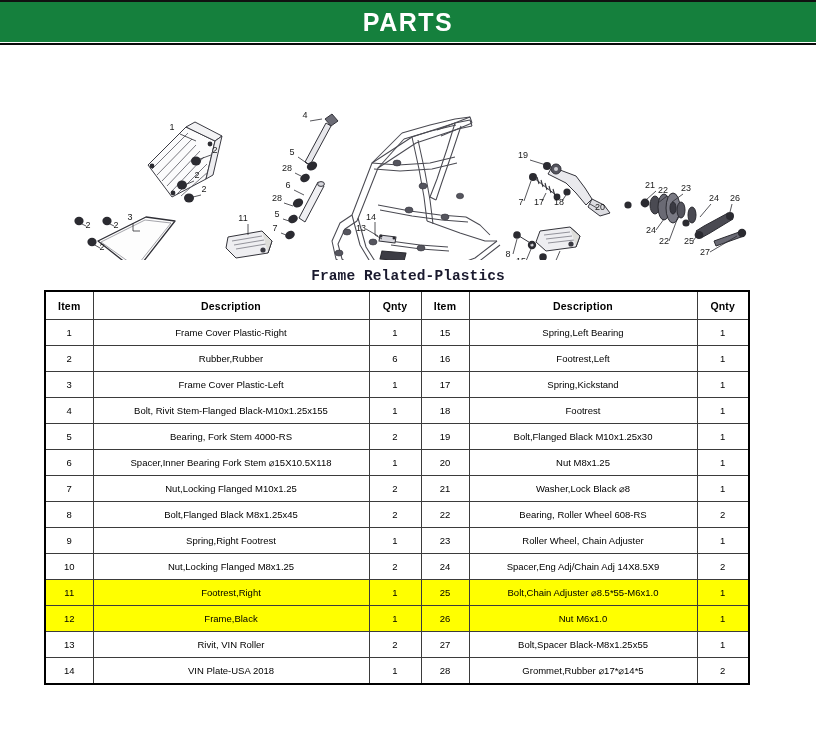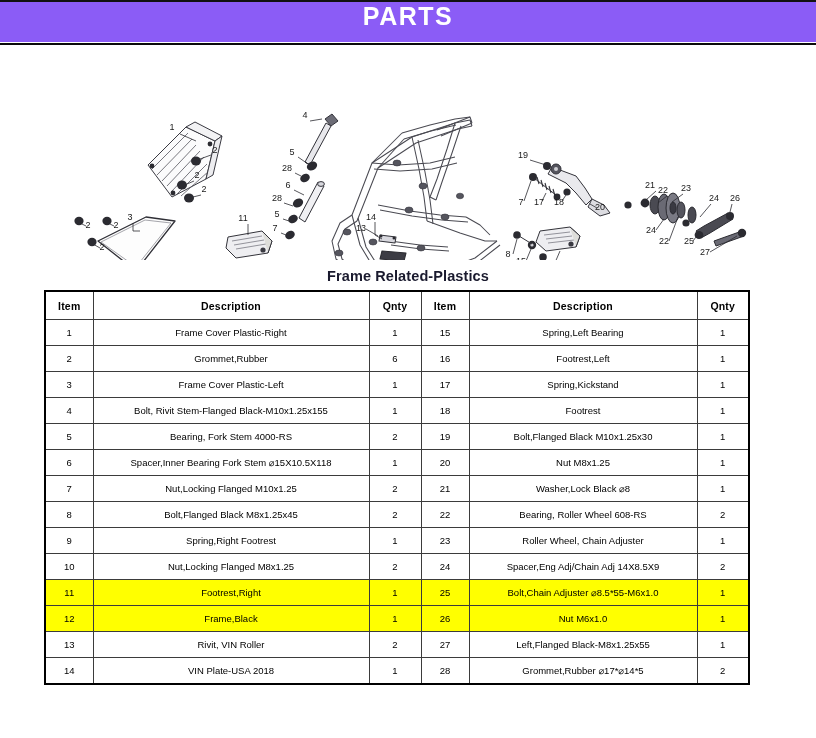--- a/index.html
+++ b/index.html
@@ -12,23 +12,23 @@
     height: 738px;
     font-family: "Liberation Sans", sans-serif;
     position: relative;
     overflow: hidden;
   }
 
   
   .header-bar {
     width: 816px;
     height: 42px;
-    background: #8b5cf6;
+    background: #15803d;
     display: flex;
-    align-items: flex-start;
+    align-items: center;
     justify-content: center;
     box-sizing: border-box;
     border-top: 2px solid #111;
   }
   .header-title {
     color: #ffffff;
     font-size: 25px;
     font-weight: bold;
     letter-spacing: 1.5px;
     font-family: "Liberation Sans", sans-serif;
@@ -57,21 +57,21 @@
   .table-section {
     position: relative;
     width: 816px;
     padding-top: 8px;
   }
   .table-title {
     text-align: center;
     font-size: 14.5px;
     font-weight: bold;
     color: #1a1a2e;
-    font-family: Liberation Sans, sans-serif;
+    font-family: Liberation Mono, monospace;
     margin: 0 0 6px 0;
     letter-spacing: 0.1px;
   }
   .table-wrap {
     width: 728px;
     margin: 0 auto;
     position: relative;
   }
   table.parts-table {
     border-collapse: collapse;
@@ -414,21 +414,21 @@
           <tr>
             <td class="num">1</td>
             <td class="desc">Frame Cover Plastic-Right</td>
             <td class="qty">1</td>
             <td class="num">15</td>
             <td class="desc">Spring,Left Bearing</td>
             <td class="qty">1</td>
           </tr>
           <tr>
             <td class="num">2</td>
-            <td class="desc">Grommet,Rubber</td>
+            <td class="desc">Rubber,Rubber</td>
             <td class="qty">6</td>
             <td class="num">16</td>
             <td class="desc">Footrest,Left</td>
             <td class="qty">1</td>
           </tr>
           <tr>
             <td class="num">3</td>
             <td class="desc">Frame Cover Plastic-Left</td>
             <td class="qty">1</td>
             <td class="num">17</td>
@@ -505,21 +505,21 @@
             <td class="qty">1</td>
             <td class="num">26</td>
             <td class="desc">Nut M6x1.0</td>
             <td class="qty">1</td>
           </tr>
           <tr>
             <td class="num">13</td>
             <td class="desc">Rivit, VIN Roller</td>
             <td class="qty">2</td>
             <td class="num">27</td>
-            <td class="desc">Left,Flanged Black-M8x1.25x55</td>
+            <td class="desc">Bolt,Spacer Black-M8x1.25x55</td>
             <td class="qty">1</td>
           </tr>
           <tr>
             <td class="num">14</td>
             <td class="desc">VIN Plate-USA 2018</td>
             <td class="qty">1</td>
             <td class="num">28</td>
             <td class="desc">Grommet,Rubber ⌀17*⌀14*5</td>
             <td class="qty">2</td>
           </tr>

